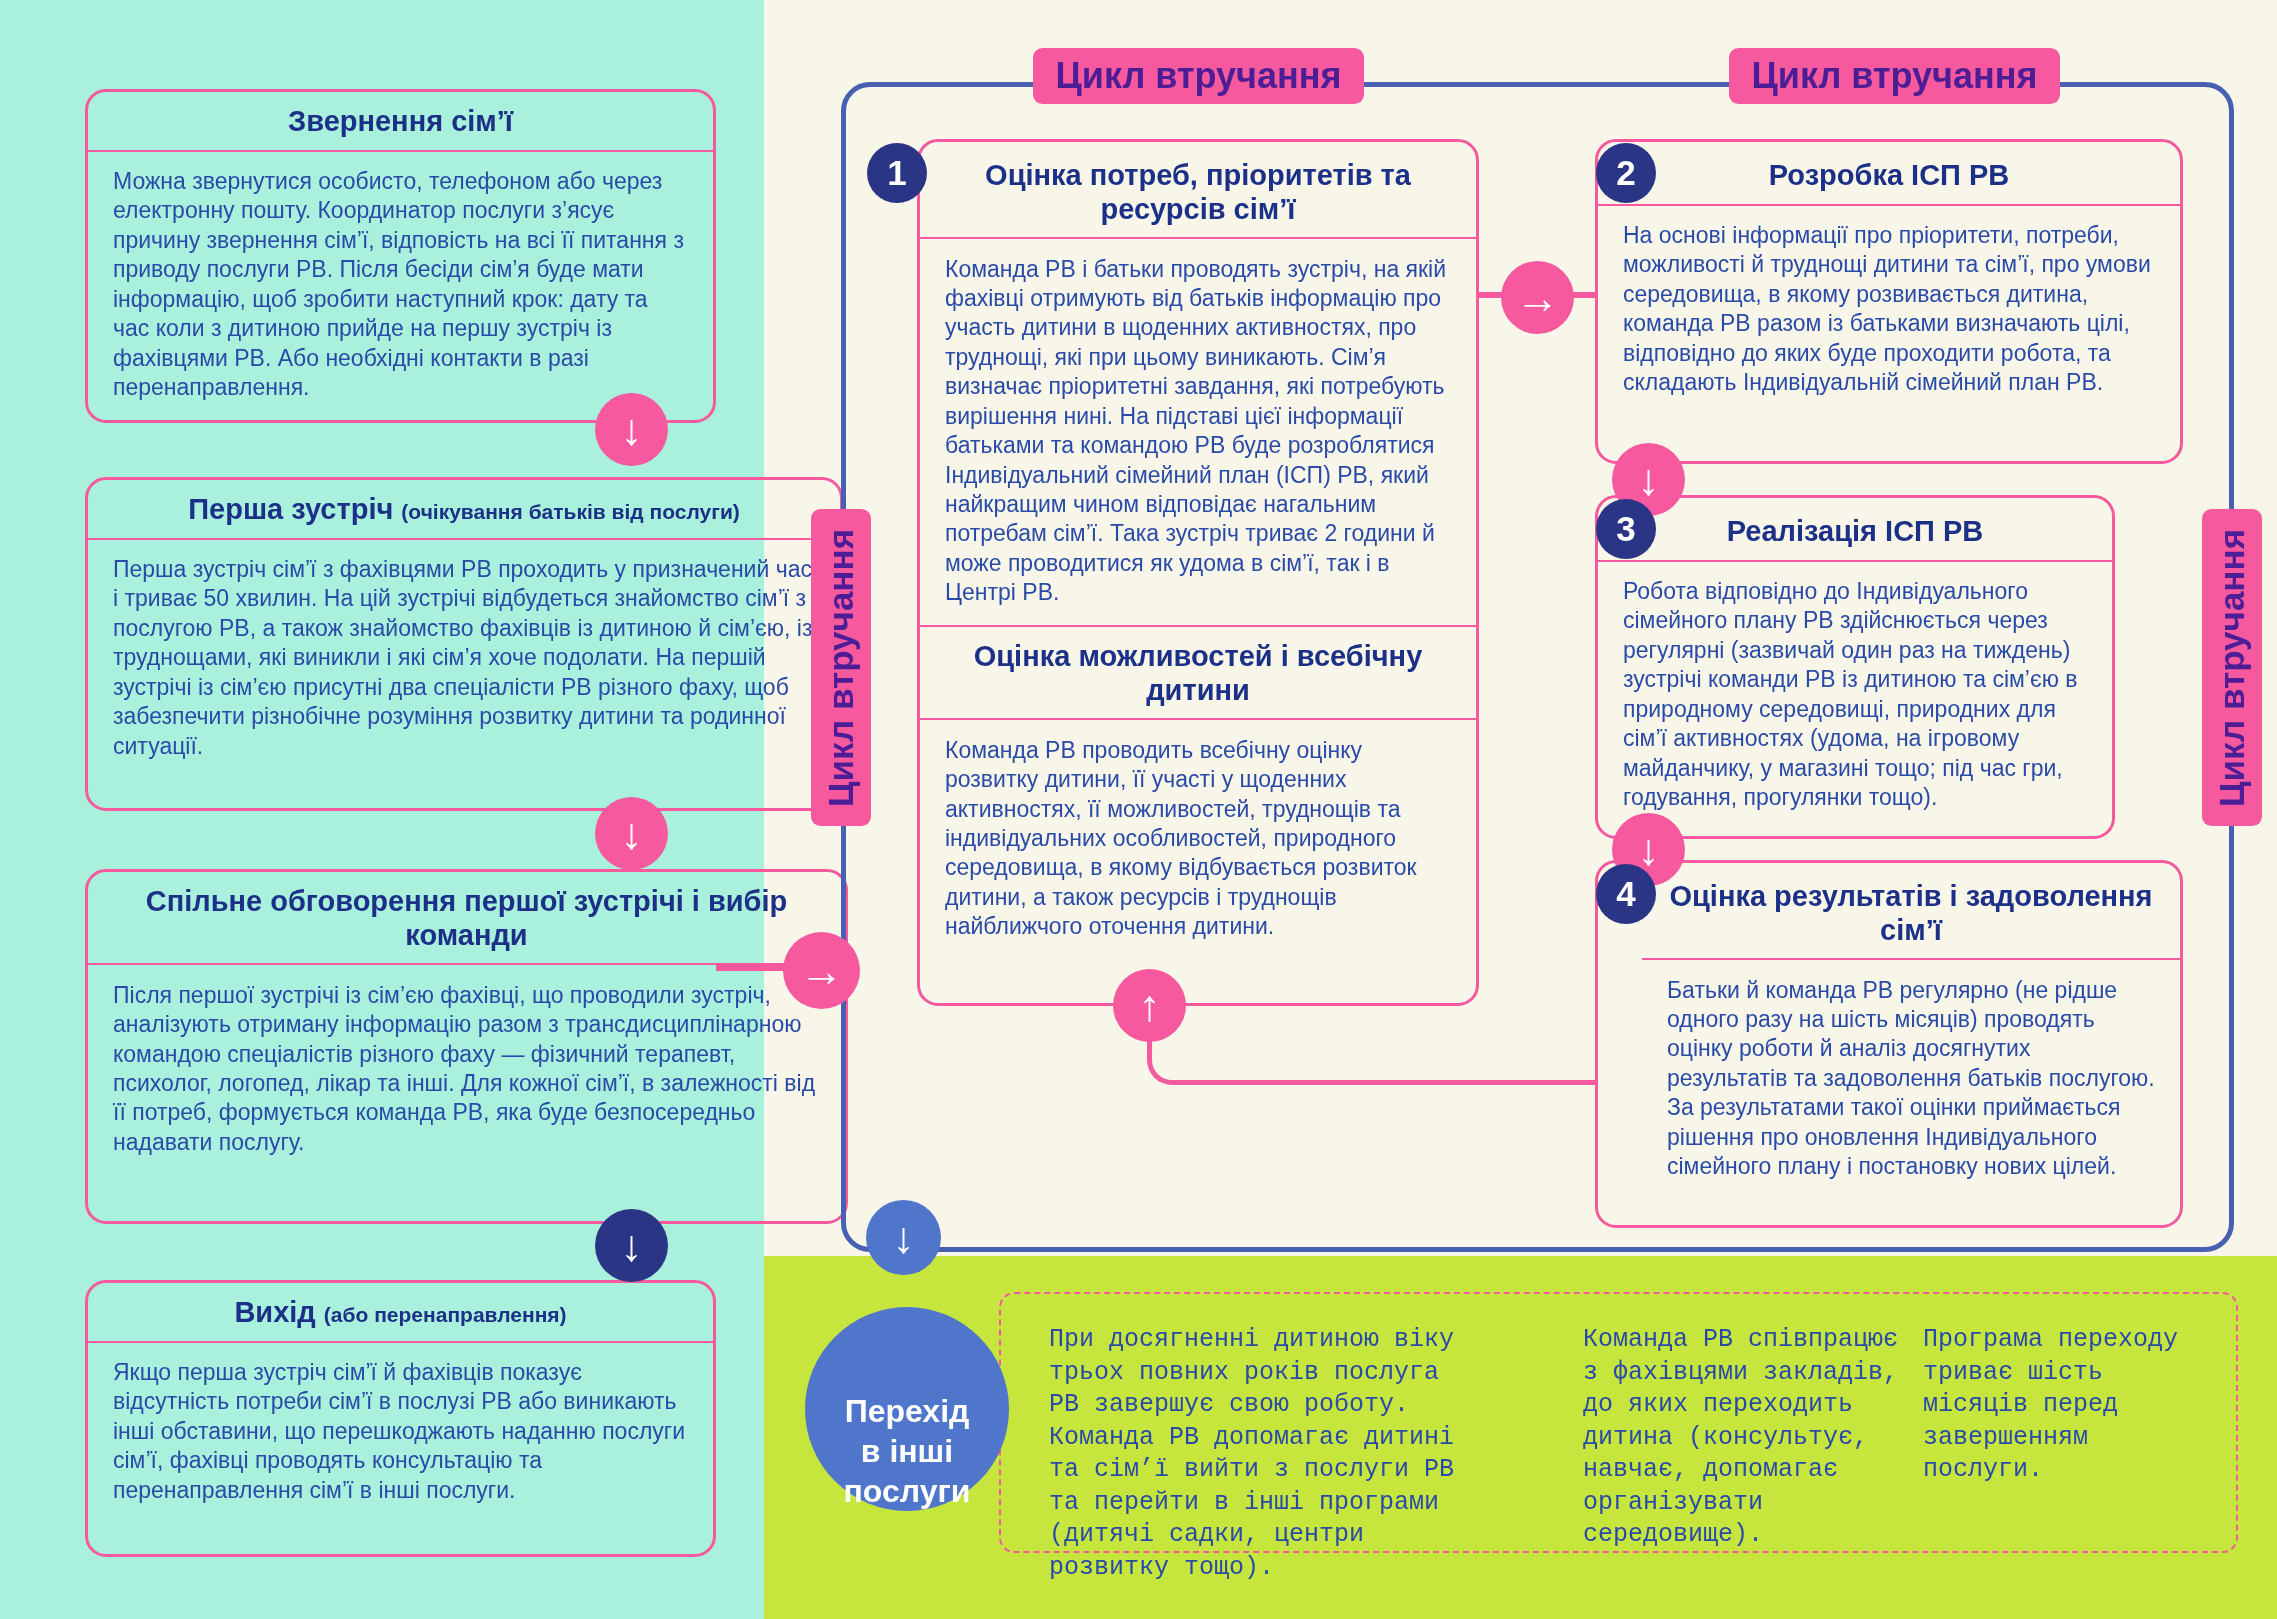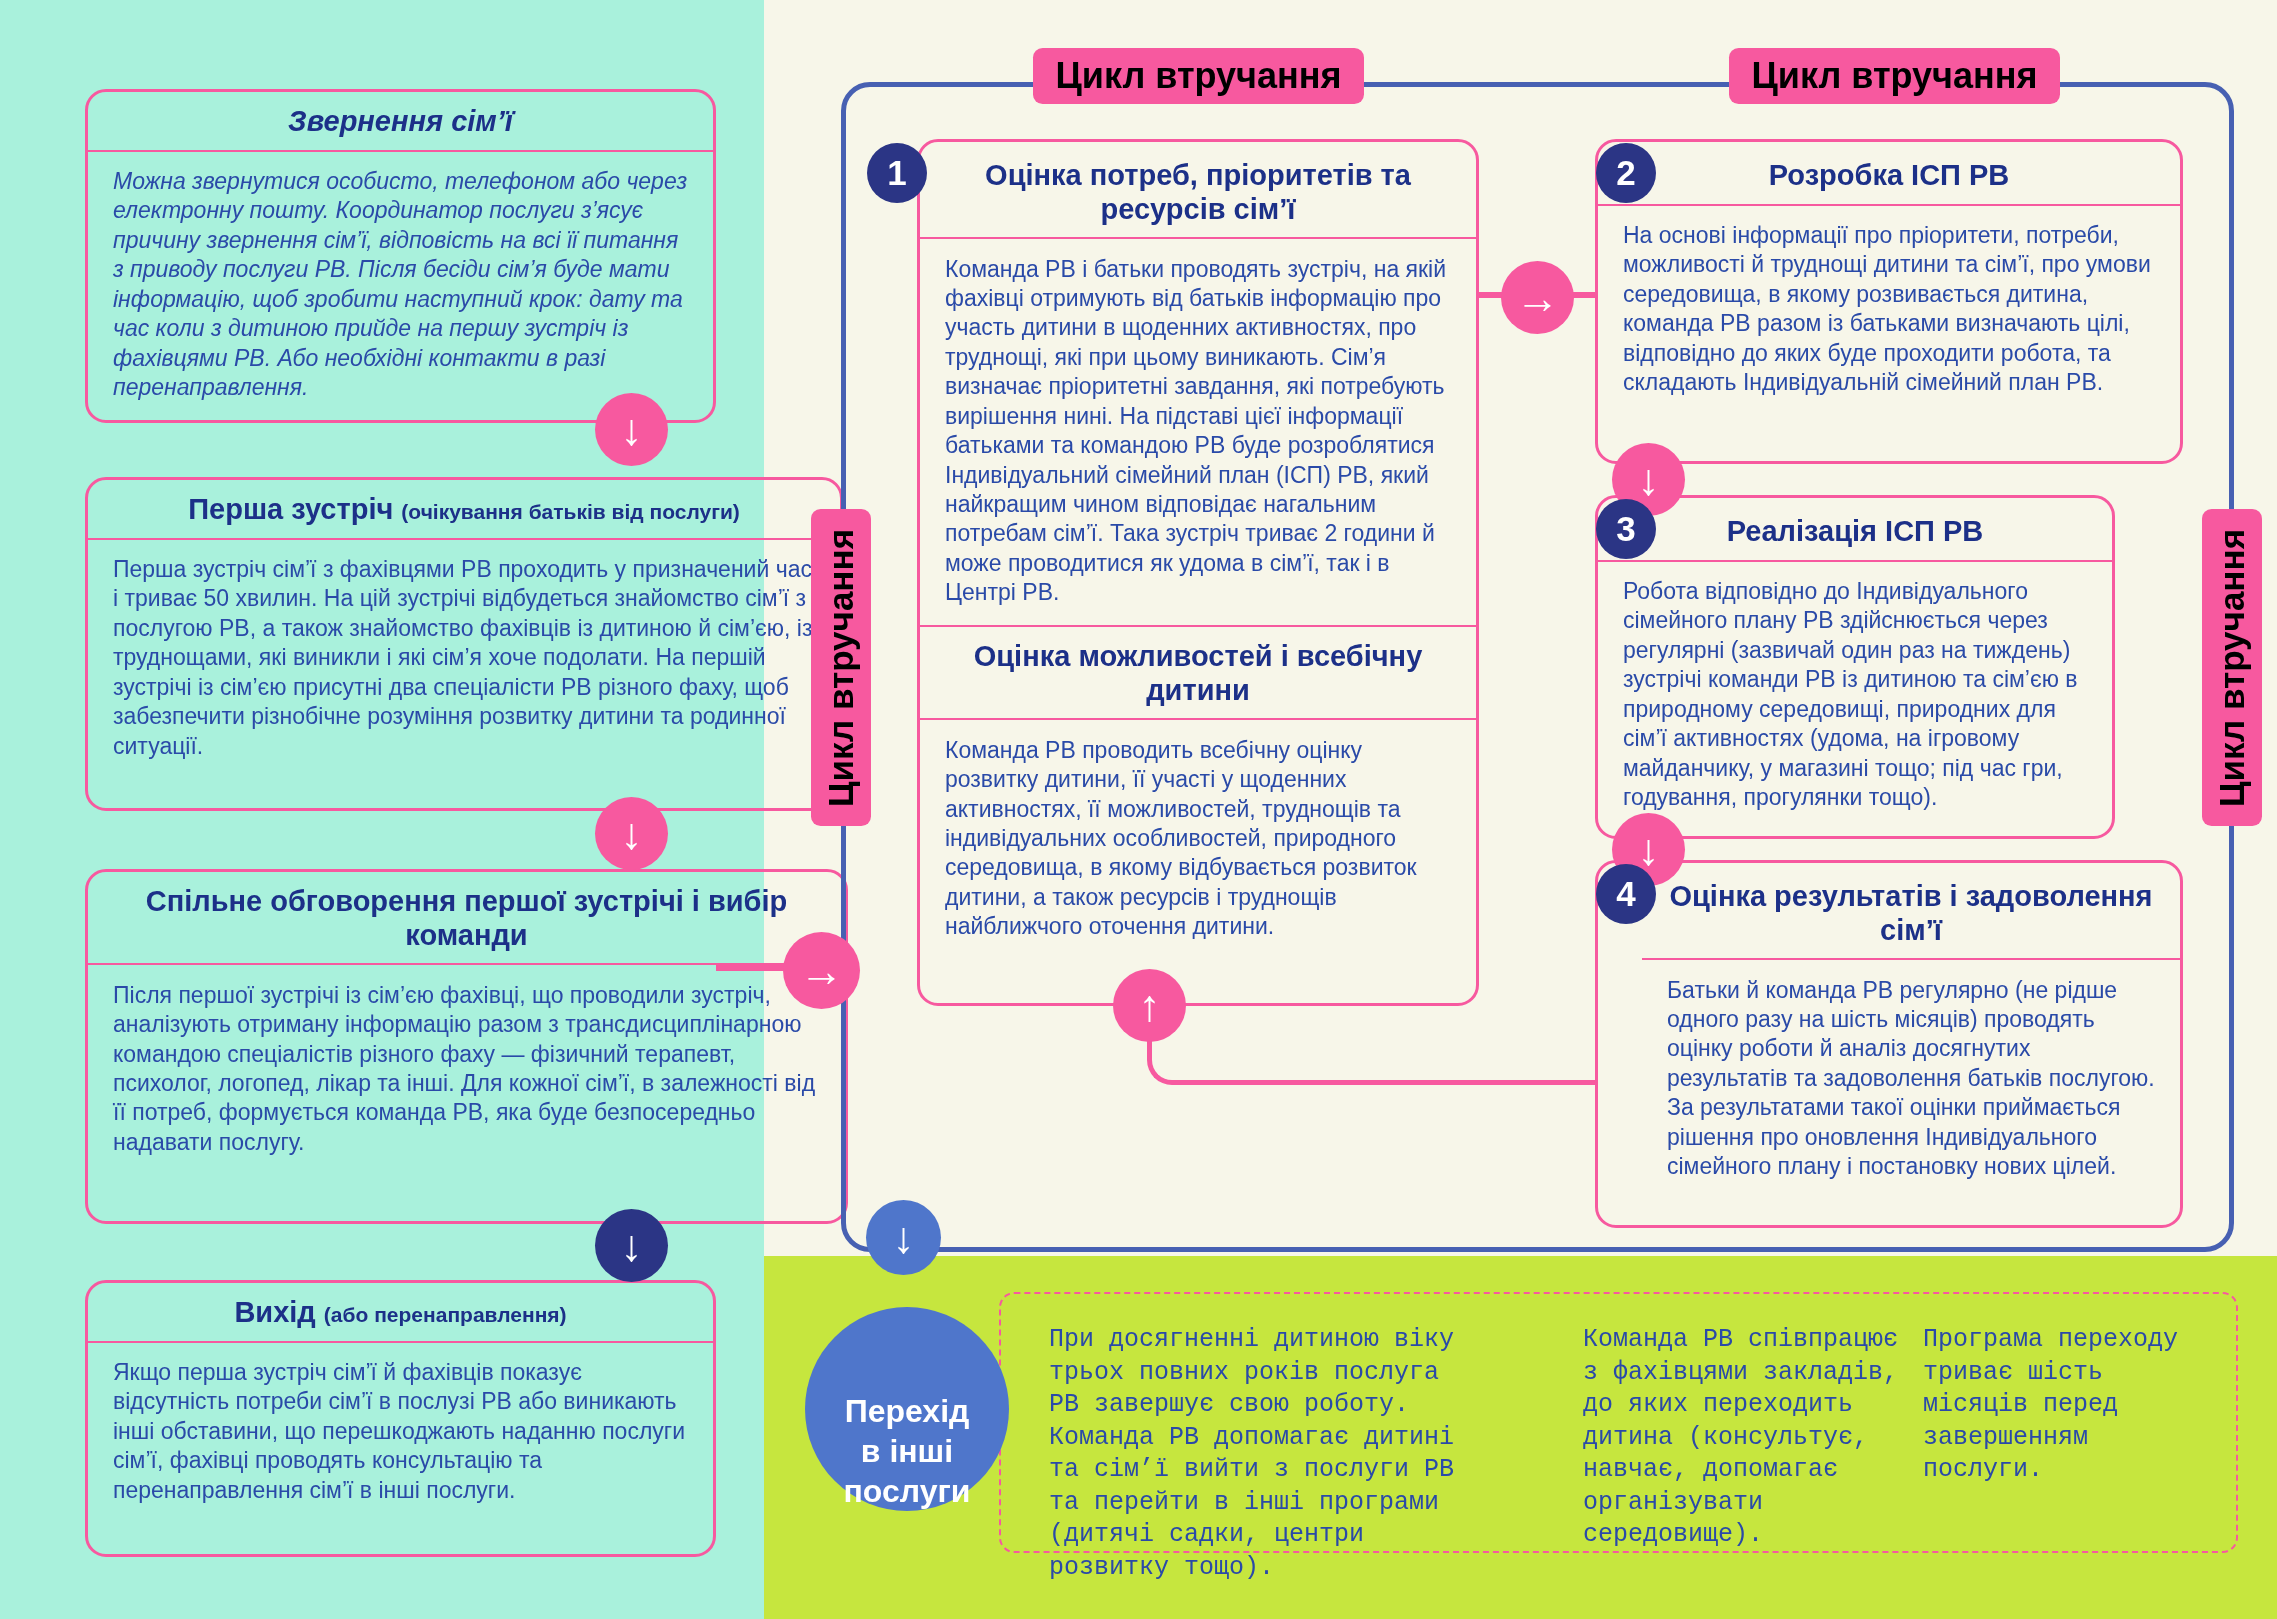--- a/index.html
+++ b/index.html
@@ -14,21 +14,21 @@
   #bg-bottom{ left:764px; top:1256px; width:1514px; height:364px; background:#c6e63e; }
 
   
   .flow-box { position:absolute; border:3.8px solid #f7599f; border-radius:21px; background:transparent; }
   .box-title { text-align:center; color:#1c3088; font-weight:bold; font-size:29px; line-height:1.16; padding:13.4px 19px 10.6px; }
   .box-title .note { font-size:21px; }
   .divider { border-top:2.9px solid #f7599f; height:0; }
   .box-body { color:#2a4aa8; font-size:23px; line-height:1.28; padding:15.4px 25px 17.3px 25px; }
 
   
-  #lbox1 { left:85px;  top:89px;   width:631px; min-height:319px;font-style:italic; }
+  #lbox1 { left:85px;  top:89px;   width:631px; min-height:319px; }
   #lbox2 { left:85px;  top:477px;  width:758px; min-height:334px; }
   #lbox3 { left:85px;  top:869px;  width:763px; min-height:355px; }
   #lbox4 { left:85px;  top:1280px; width:631px; min-height:277px; }
 
   
   .arrow-circle { position:absolute; width:73px; height:73px; border-radius:50%;
                   background:#f7599f; color:#fff; font-weight:bold; font-size:44px;
                   display:flex; align-items:center; justify-content:center; z-index:6; }
   .arrow-circle.navy { background:#2b3585; }
   .arrow-circle.blue { background:#4f76cb; }
@@ -40,21 +40,21 @@
   #carrow-down1 { left:1612px; top:443px; }
   #carrow-down2 { left:1612px; top:813px; }
   #carrow-up    { left:1113px; top:969px; }
   #trans-arrow  { left:866px;  top:1200px; width:75px; height:75px; }
 
   
   #cycle-rect { left:841px; top:82px; width:1393px; height:1170px;
                 border:5.8px solid #4760b2; border-radius:29px; background:transparent; z-index:1; }
 
   
-  .badge { position:absolute; background:#f7599f; color:#000000; font-weight:bold; font-size:36px;
+  .badge { position:absolute; background:#f7599f; color:#4c1d95; font-weight:bold; font-size:36px;
            display:flex; align-items:center; justify-content:center; border-radius:9.6px; z-index:7; }
   #badge-top-1 { left:1033px; top:48px; width:331px; height:56px; }
   #badge-top-2 { left:1729px; top:48px; width:331px; height:56px; }
   .badge.vertical { writing-mode:vertical-rl; transform:rotate(180deg); font-size:35px; }
   #badge-left  { left:811px;  top:509px; width:60px; height:317px; }
   #badge-right { left:2202px; top:509px; width:60px; height:317px; }
 
   
   #cbox1 { left:917px;  top:139px; width:562px; min-height:867px; z-index:2; }
   #cbox2 { left:1595px; top:139px; width:588px; min-height:325px; z-index:2; }

